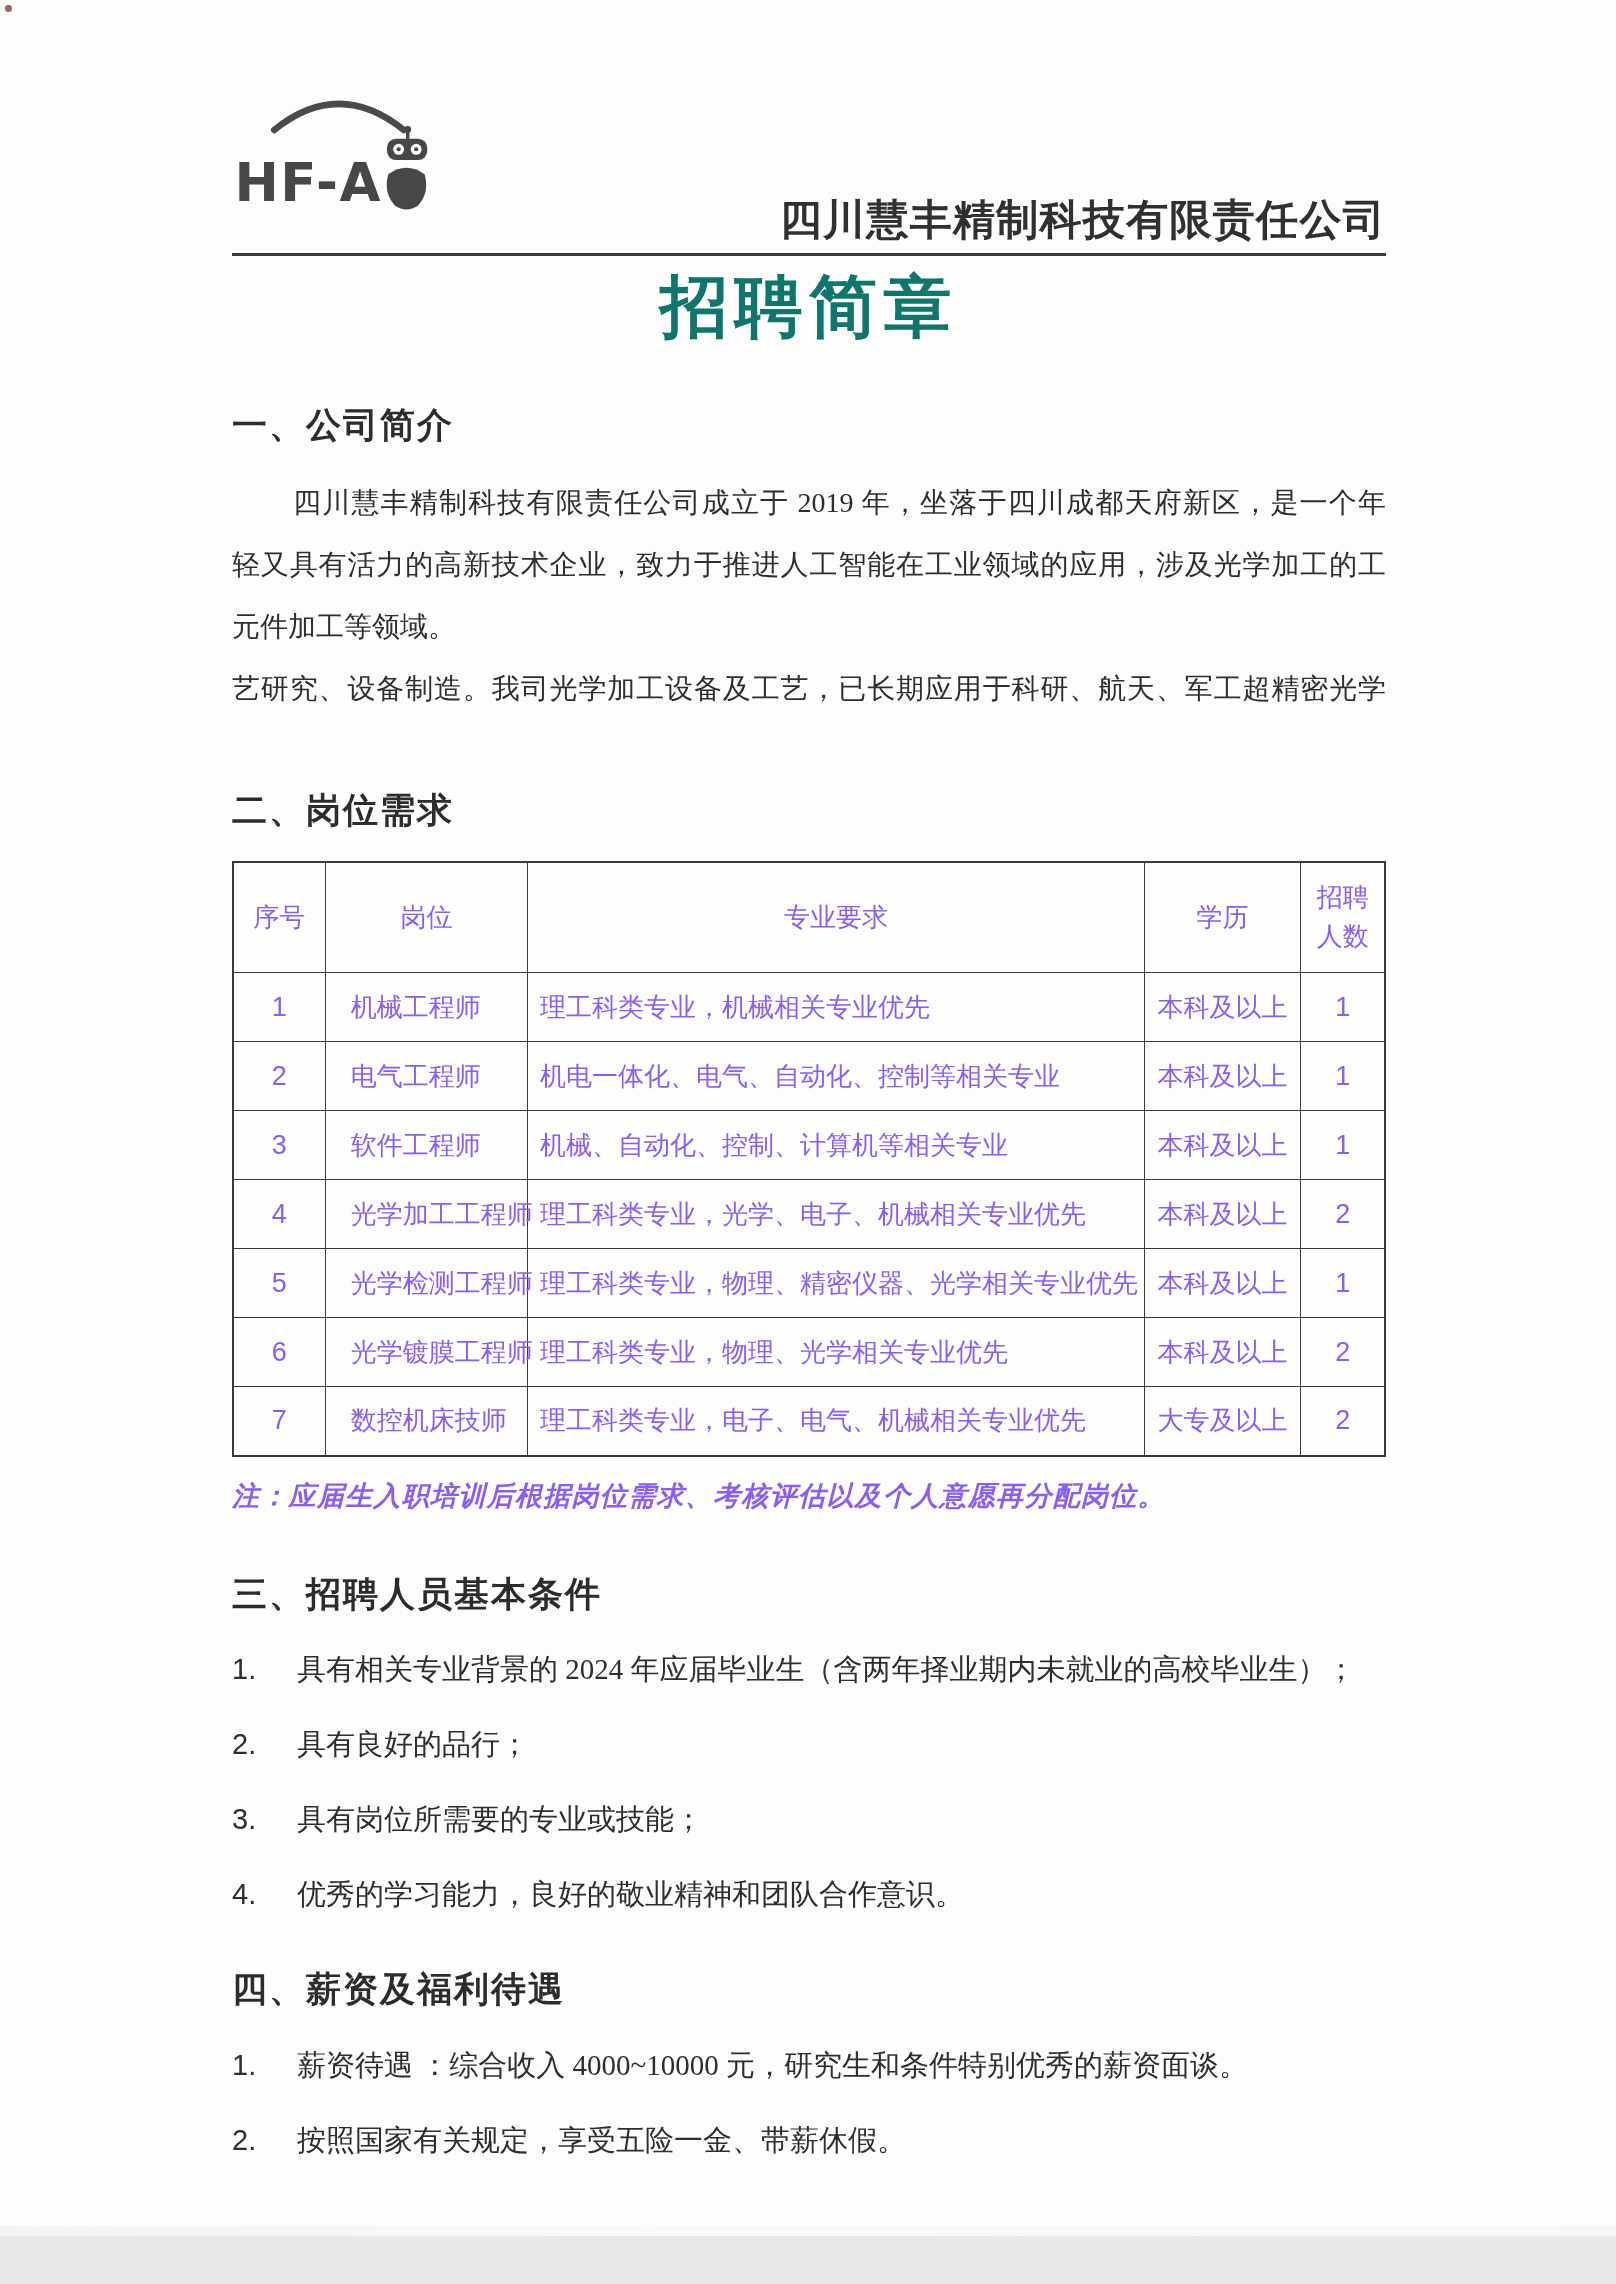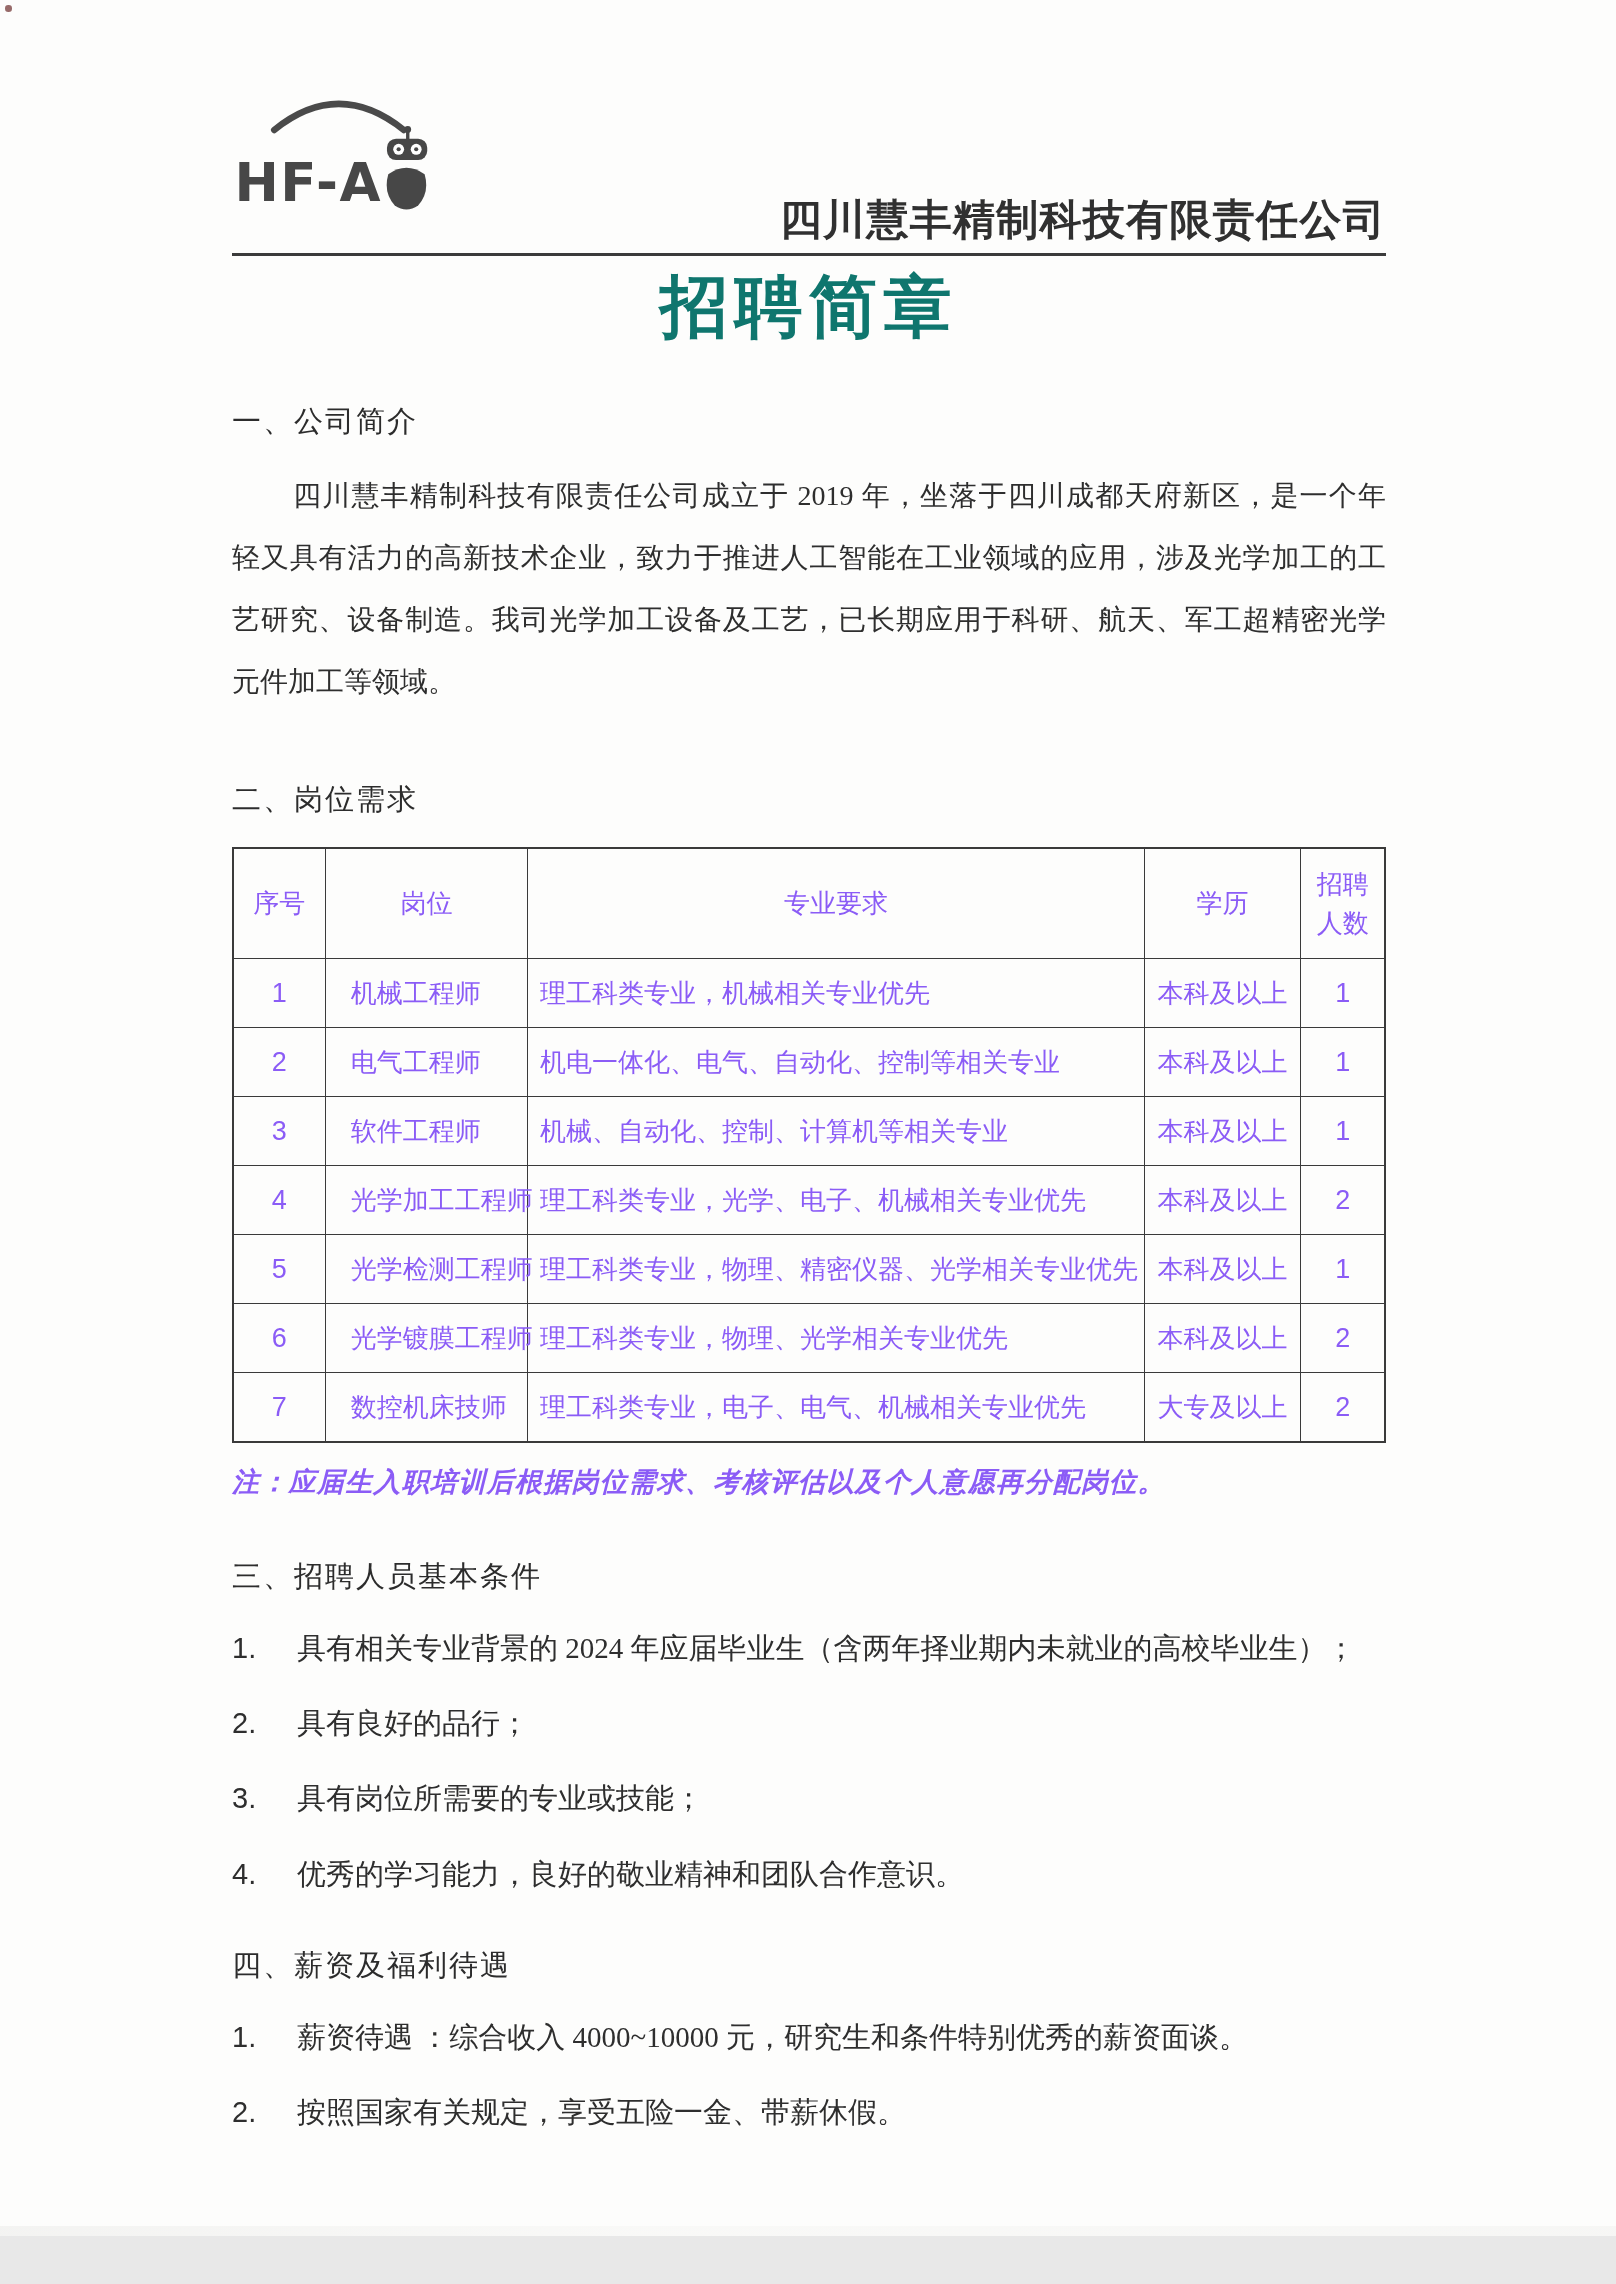--- a/index.html
+++ b/index.html
@@ -39,21 +39,21 @@
   
   .doc-title {
     margin-top:14.3px;
     text-align:center;
     font-size:68px; font-weight:bold; letter-spacing:6.5px;
     color:#0f766e; line-height:1.1;
   }
   
   .sec-heading {
     font-family:"Liberation Sans","DejaVu Sans",sans-serif;
-    font-weight:normal; font-size:29px; letter-spacing:2px; color:#2c2c2c;
+    font-weight:bold; font-size:35px; letter-spacing:2px; color:#2c2c2c;
     line-height:1.15;
   }
   .h1 { margin-top:60px; }
   .h2 { margin-top:70px; }
   .h3 { margin-top:60px; }
   .h4 { margin-top:55px; }
   
   .para { margin-top:27px; font-size:28px; color:#2e2e2e; }
   .para .line {
     height:62px; line-height:62px;
@@ -142,22 +142,22 @@
       </div>
       <div class="company-name">四川慧丰精制科技有限责任公司</div>
     </div>
 
     <div class="doc-title">招聘简章</div>
 
     <div class="sec-heading h1">一、公司简介</div>
     <div class="para">
       <div class="line first">四川慧丰精制科技有限责任公司成立于 2019 年，坐落于四川成都天府新区，是一个年</div>
       <div class="line">轻又具有活力的高新技术企业，致力于推进人工智能在工业领域的应用，涉及光学加工的工</div>
+      <div class="line last">元件加工等领域。</div>
       <div class="line">艺研究、设备制造。我司光学加工设备及工艺，已长期应用于科研、航天、军工超精密光学</div>
-      <div class="line last">元件加工等领域。</div>
     </div>
 
     <div class="sec-heading h2">二、岗位需求</div>
 
     <table class="jobs">
       <colgroup>
         <col class="col-no">
           <col class="col-post">
           <col class="col-req">
           <col class="col-edu">

